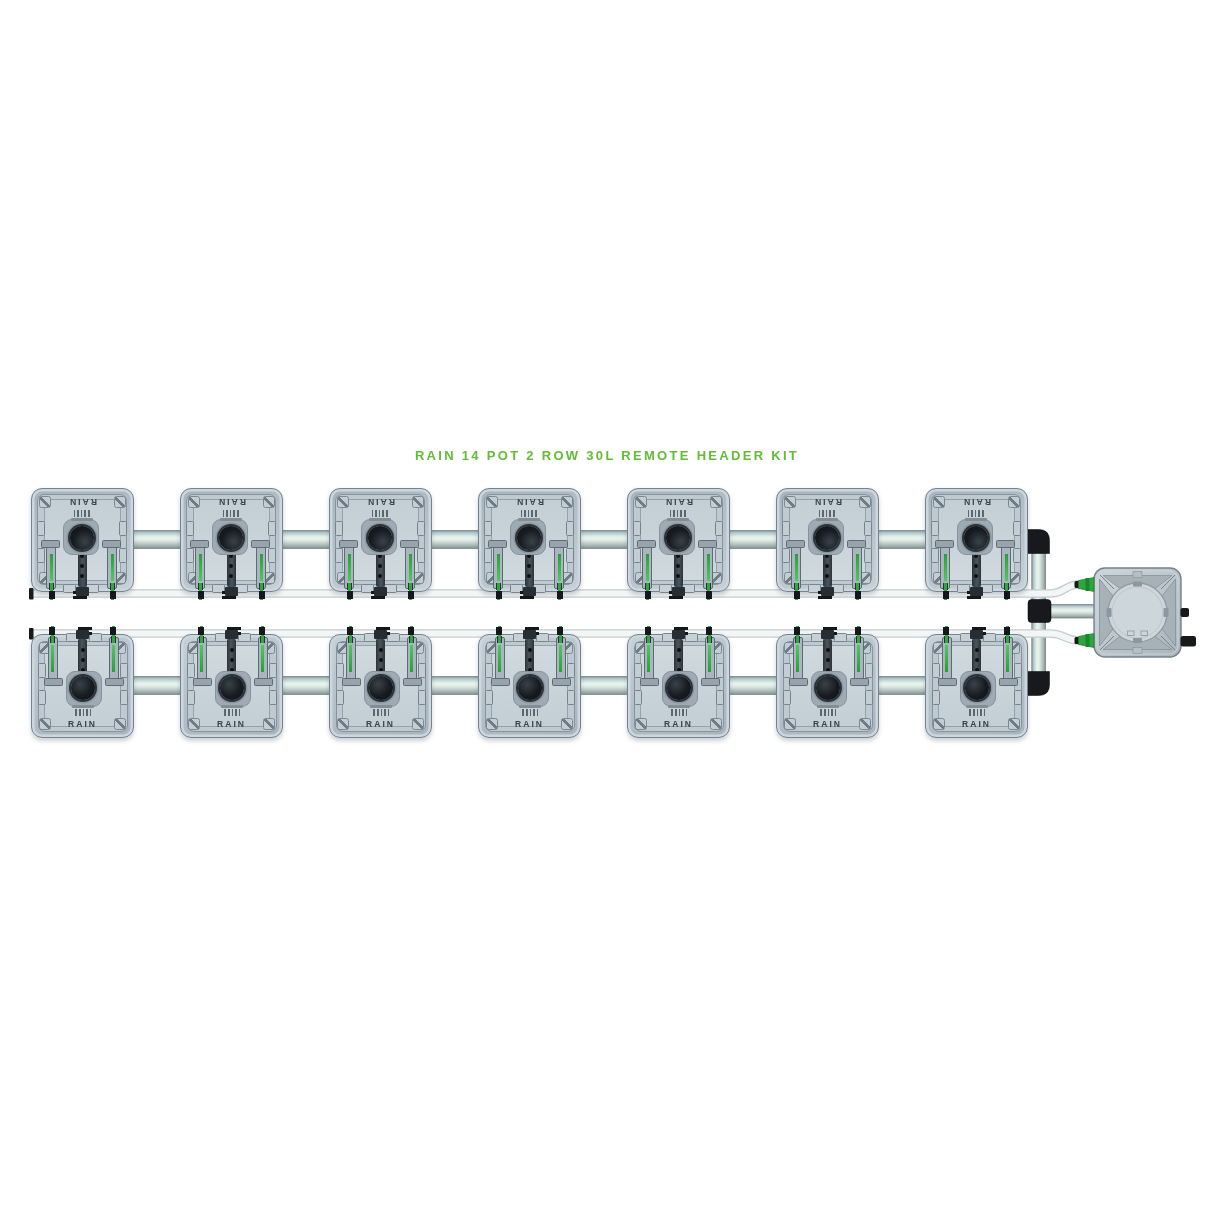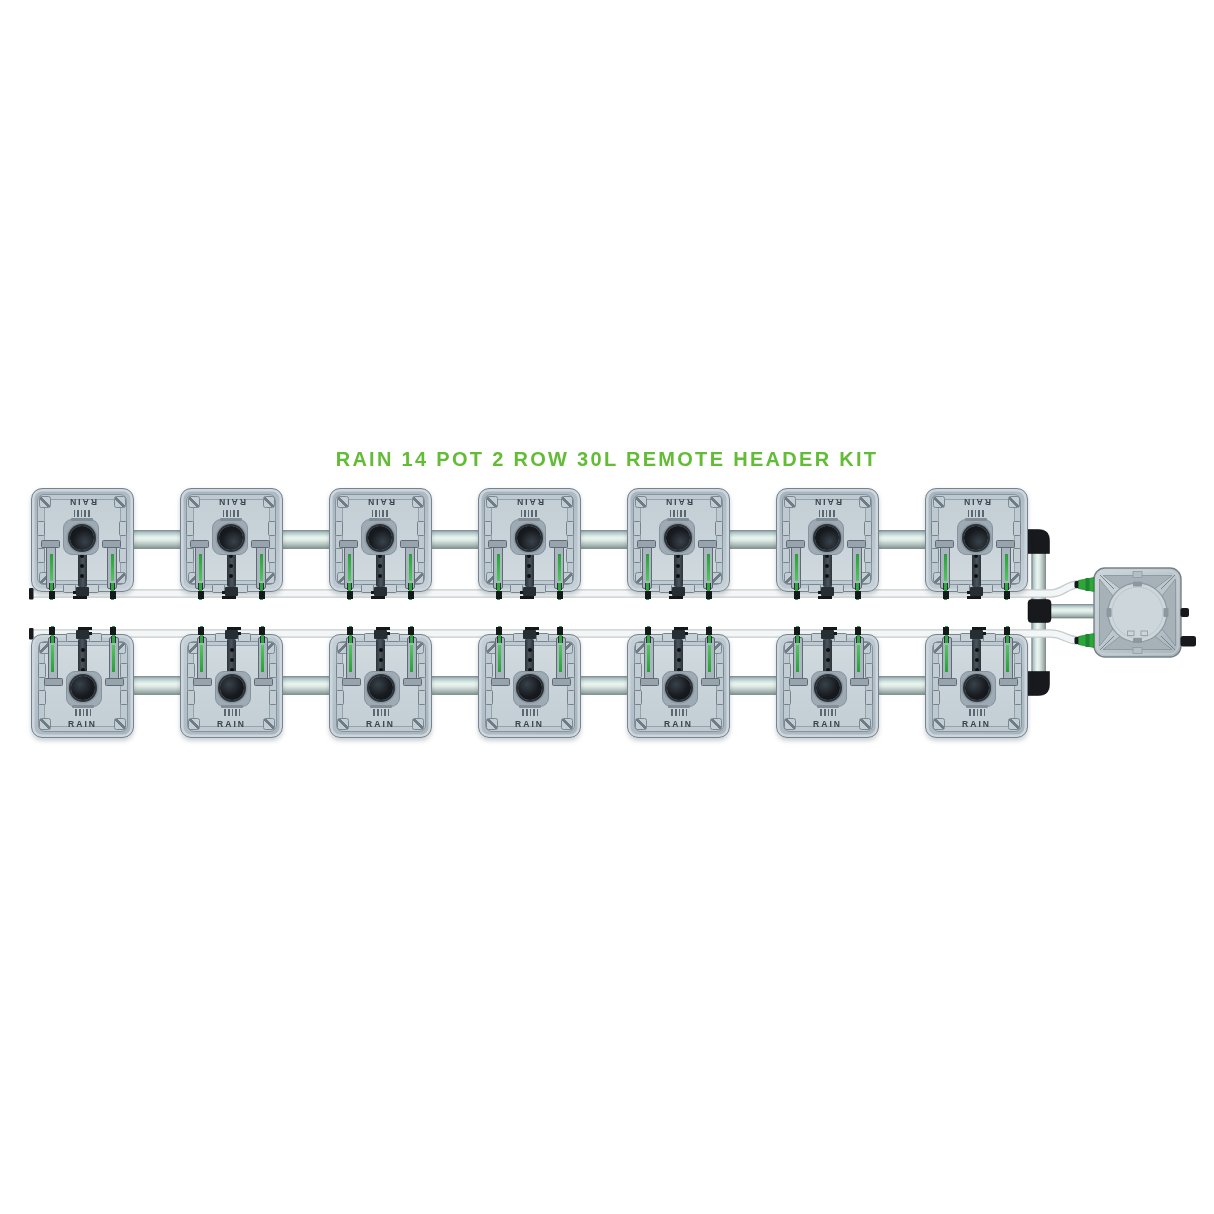--- a/index.html
+++ b/index.html
@@ -2,21 +2,21 @@
 <html><head>
 <meta charset="utf-8">
 <style>
   html,body { margin:0; padding:0; background:#ffffff; }
   .stage {
     position:relative; width:1214px; height:1214px; background:#ffffff;
     overflow:hidden; font-family:"Liberation Sans", sans-serif;
   }
   .title {
     position:absolute; top:448px; left:607px; transform:translateX(-50%);
-    font-weight:bold; font-size:20px; letter-spacing:2.3px;
+    font-weight:bold; font-size:13px; letter-spacing:2.3px;
     color:#63bc35; white-space:nowrap; z-index:3;
   }
   .plumbing { position:absolute; left:0; top:0; z-index:1; }
 
   
   .pot { position:absolute; width:103px; height:104px; z-index:2; }
   .pot.flip { transform:rotate(180deg); }
   .pot-body {
     position:absolute; inset:0; border-radius:11px;
     background:linear-gradient(160deg,#c6d1d8 0%,#b4c1ca 50%,#a7b4be 100%);

